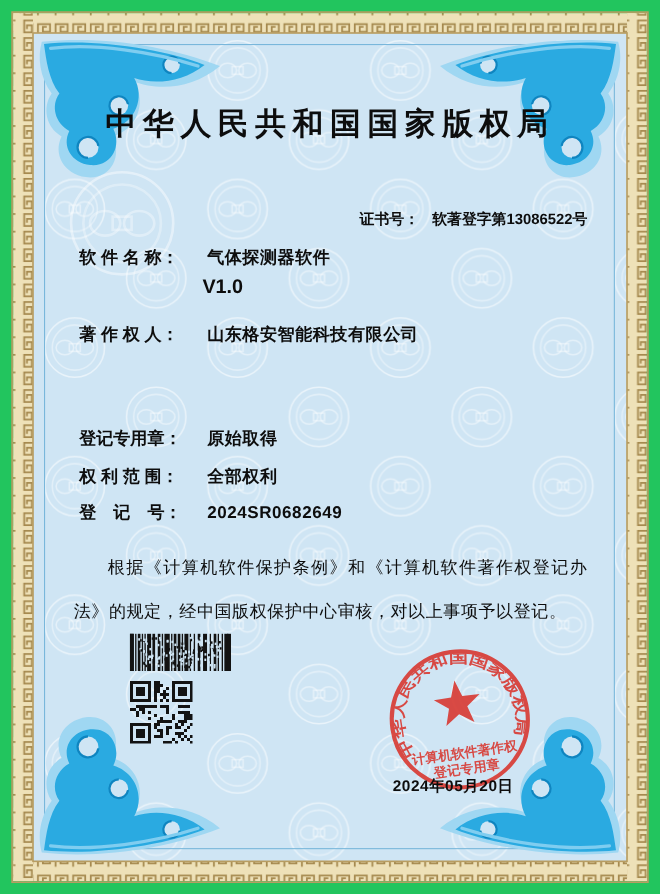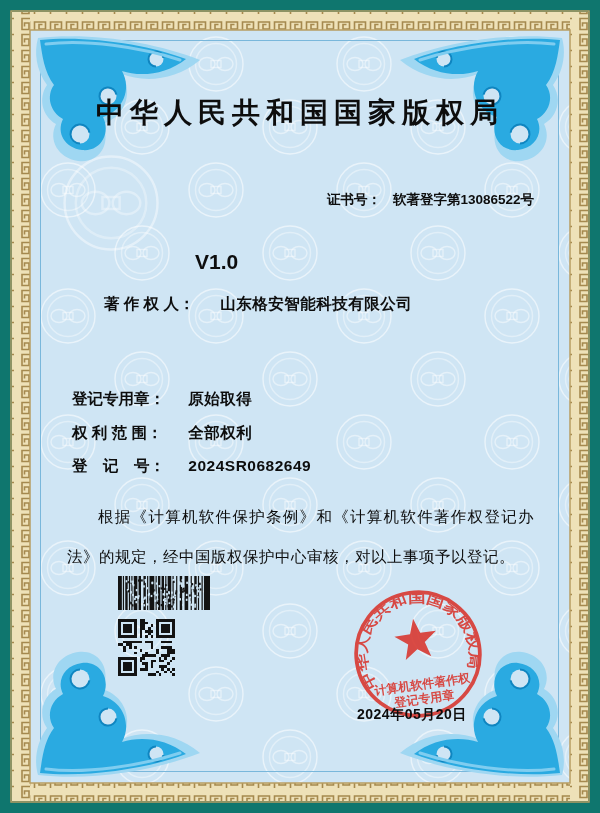--- a/index.html
+++ b/index.html
@@ -1,36 +1,36 @@
 <!DOCTYPE html>
 <html><head>
 <meta charset="utf-8">
 <style>
   html,body{margin:0;padding:0;background:#ffffff;}
   .page{
     position:relative;width:600px;height:813px;overflow:hidden;
-    background:#0f766e;font-family:"Liberation Sans","DejaVu Sans",sans-serif;
+    background:#22c55e;font-family:"Liberation Sans","DejaVu Sans",sans-serif;
   }
   .blue-field{position:absolute;left:30px;top:30px;width:540px;height:753px;background:#cfe5f4;}
   .frame-svg{position:absolute;left:0;top:0;width:600px;height:813px;pointer-events:none;}
   .wm-svg{position:absolute;left:30px;top:30px;width:540px;height:753px;}
   .inner-frame{position:absolute;left:40px;top:40px;width:517px;height:730px;border:1.5px solid #79b7db;}
   .corner-svg{position:absolute;left:0;top:0;width:600px;height:813px;pointer-events:none;}
 
   .content{position:absolute;left:0;top:0;width:600px;height:813px;color:#111;}
   .title1{position:absolute;left:0;top:94px;width:100%;text-align:center;
     font-size:28px;font-weight:bold;letter-spacing:6px;color:#0d0d0d;}
   .title2{position:absolute;left:0;top:139px;width:100%;text-align:center;
     font-size:28px;font-weight:bold;letter-spacing:7px;color:#0d0d0d;}
   .certno{position:absolute;top:191px;right:66px;font-size:13.5px;font-weight:bold;color:#0d0d0d;}
   .certno .lbl{margin-right:12px;}
   .row{position:absolute;left:72px;font-size:15.5px;font-weight:bold;color:#0d0d0d;white-space:nowrap;}
   .row .lbl{display:inline-block;width:112px;}
   .row .val{letter-spacing:0.5px;}
-  .version{position:absolute;left:195px;font-size:21px;font-weight:bold;color:#0d0d0d;text-align:right;}
+  .version{position:absolute;left:184px;font-size:18px;font-weight:bold;color:#0d0d0d;text-align:right;}
   .statement{position:absolute;left:67px;top:497px;width:467px;font-size:15.5px;font-weight:normal;
     color:#0d0d0d;line-height:40px;text-indent:31px;text-align:justify;letter-spacing:0.5px;}
   .barcode{position:absolute;left:118px;top:576px;width:92px;height:34px;}
   .qrcode{position:absolute;left:118px;top:619px;width:57px;height:57px;}
   .seal{position:absolute;left:352px;top:588px;width:132px;height:132px;opacity:0.88;}
   .date{position:absolute;left:357px;top:706px;font-size:14px;font-weight:bold;color:#0d0d0d;letter-spacing:0.5px;}
 </style>
 </head>
 <body>
 
@@ -98,23 +98,27 @@
   </svg>
 
   <div class="content">
 
     <div class="title1">中华人民共和国国家版权局</div>
 
     <div class="certno">
       <span class="lbl">证书号：</span><span>软著登字第13086522号</span>
     </div>
 
+    <div class="row" style="top:224px;">
+      <span class="lbl">软 件 名 称：</span>
+      <span class="val">气体探测器软件</span>
+    </div>
     <div class="version" style="top:250px;">V1.0</div>
 
-    <div class="row" style="top:294px;margin-left:32px;">
+    <div class="row" style="top:294px;">
       <span class="lbl">著 作 权 人：</span>
       <span class="val">山东格安智能科技有限公司</span>
     </div>
 
     <div class="row" style="top:389px;">
       <span class="lbl">登记专用章：</span>
       <span class="val">原始取得</span>
     </div>
 
     <div class="row" style="top:423px;">

